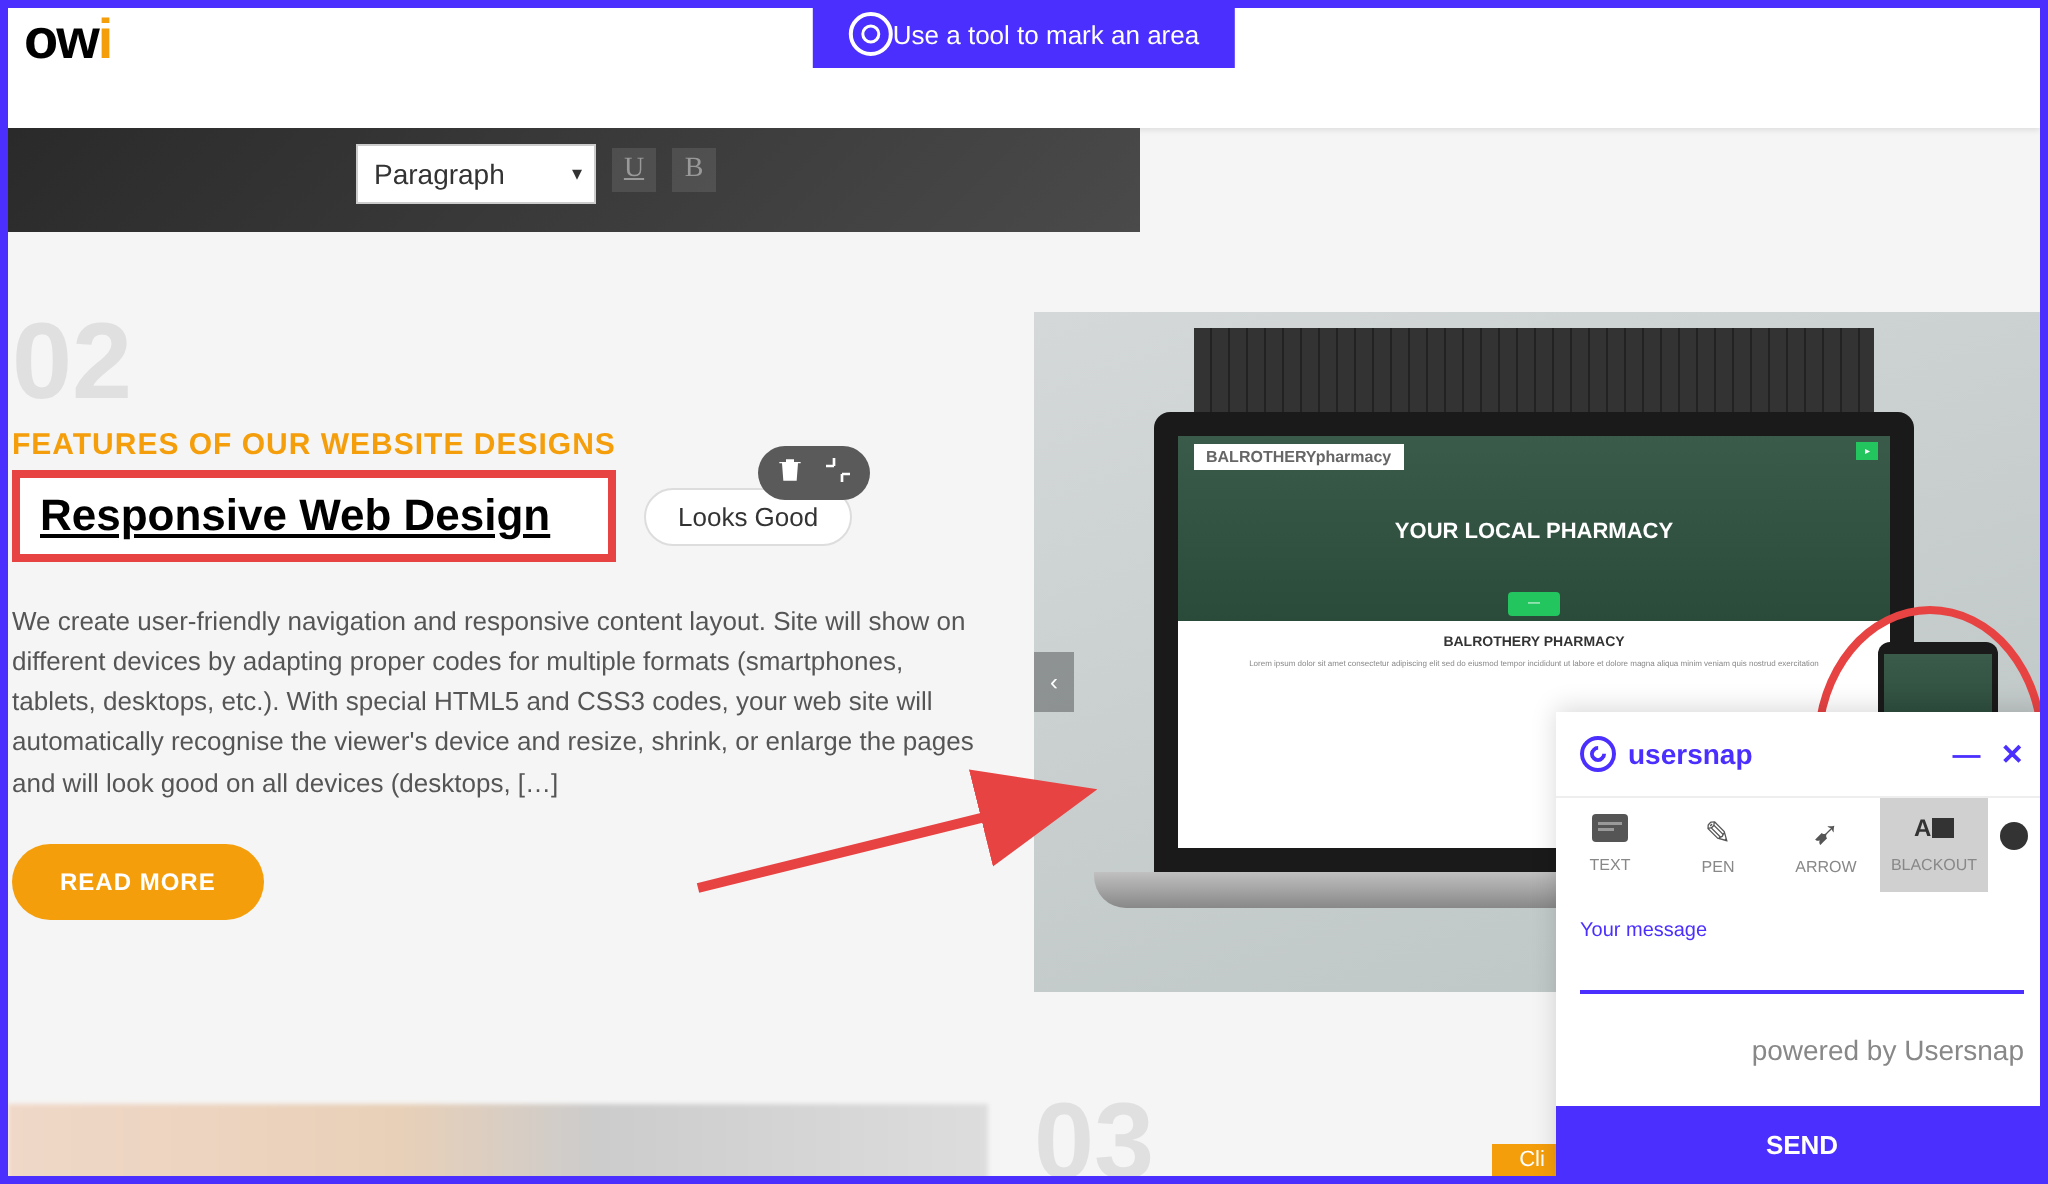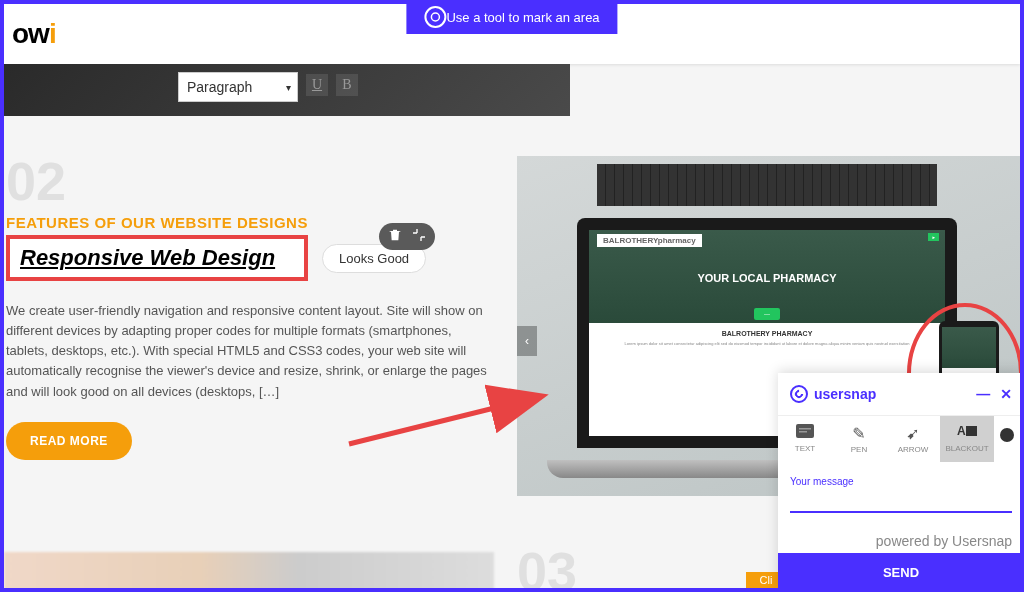--- a/index.html
+++ b/index.html
@@ -4,21 +4,21 @@
 <style>
 * { margin: 0; padding: 0; box-sizing: border-box; }
 body { font-family: Arial, sans-serif; width: 1024px; height: 592px; overflow: hidden; position: relative; background: #f5f5f5; border: 4px solid #4a2fff; }
 
 
 .top-banner { position: absolute; top: -4px; left: 50%; transform: translateX(-50%); background: #4a2fff; color: white; padding: 6px 18px; display: flex; align-items: center; font-size: 13px; z-index: 100; }
 .banner-icon { width: 22px; height: 22px; border: 2px solid white; border-radius: 50%; display: flex; align-items: center; justify-content: center; }
 .banner-icon svg { width: 12px; height: 12px; }
 
 
-.header { position: absolute; top: 0; left: 0; right: 0; background: white; height: 60px; display: flex; align-items: center; justify-content: space-between; padding: 0 18px 0 8px; box-shadow: 0 1px 3px rgba(0,0,0,0.1); }
+.header { position: absolute; top: 0; left: 0; right: 0; background: white; height: 60px; display: flex; align-items: flex-start; justify-content: space-between; padding: 0 18px 0 8px; box-shadow: 0 1px 3px rgba(0,0,0,0.1); }
 .logo { font-size: 28px; font-weight: 900; letter-spacing: -1px; }
 .logo .dot { color: #f59e0b; }
 .nav { display: flex; align-items: center; gap: 22px; }
 .nav-item { font-size: 12px; font-weight: 700; letter-spacing: 0.5px; color: #333; cursor: pointer; }
 .nav-item.active { color: #f59e0b; }
 .chevron { font-size: 9px; margin-left: 3px; }
 .quote-btn { border: 2px solid #333; padding: 9px 14px; font-size: 12px; font-weight: 700; cursor: pointer; letter-spacing: 0.5px; }
 
 
 .content { position: absolute; top: 60px; left: 0; right: 0; bottom: 0; }
@@ -29,35 +29,35 @@
 .para-arrow { position: absolute; right: 6px; font-size: 10px; }
 .toolbar-icons { position: absolute; top: 10px; left: 302px; display: flex; gap: 8px; }
 .tb-icon { width: 22px; height: 22px; background: rgba(255,255,255,0.1); display: flex; align-items: center; justify-content: center; color: #999; font-size: 14px; font-family: serif; }
 
 
 .section-02 { position: absolute; top: 90px; left: 0; width: 490px; padding: 0 2px; }
 .big-num { font-size: 54px; font-weight: 900; color: #e0e0e0; line-height: 1; }
 .features-label { color: #f59e0b; font-size: 15px; font-weight: 800; letter-spacing: 0.5px; margin-top: 6px; }
 .title-row { display: flex; align-items: center; gap: 14px; margin-top: 4px; position: relative; }
 .title-box { border: 4px solid #e84343; background: white; padding: 6px 10px; width: 302px; }
-.title-text { font-size: 22px; font-weight: 900; text-decoration: underline; font-style: italic; }
+.title-text { font-size: 22px; font-weight: 900; text-decoration: underline; }
 .comment-bubble { background: white; border: 1px solid #ddd; border-radius: 18px; padding: 6px 16px; font-size: 13px; color: #333; position: relative; }
 .comment-actions { position: absolute; top: -22px; right: -10px; background: #5a5a5a; border-radius: 16px; padding: 4px 8px; display: flex; gap: 8px; }
 .action-icon { color: white; font-size: 13px; cursor: pointer; }
 .body-text { font-size: 13px; color: #555; line-height: 1.55; margin-top: 20px; }
 .read-more { background: #f59e0b; color: white; border: none; border-radius: 24px; padding: 12px 24px; font-size: 12px; font-weight: 800; letter-spacing: 0.5px; margin-top: 20px; cursor: pointer; }
 
 
 .arrow-line { position: absolute; top: 325px; left: 335px; width: 210px; height: 60px; z-index: 50; }
 .arrow-line svg { width: 100%; height: 100%; overflow: visible; }
 
 
 .right-img { position: absolute; top: 92px; left: 513px; width: 524px; height: 340px; background: linear-gradient(160deg, #d4d8d8 0%, #bcc4c4 100%); overflow: hidden; }
 .laptop { position: absolute; top: 50px; left: 30px; width: 440px; height: 280px; }
-.laptop-screen { width: 380px; height: 230px; background: #1a1a1a; border-radius: 8px 8px 0 0; padding: 12px; margin: 12px auto; position: relative; }
+.laptop-screen { width: 380px; height: 230px; background: #1a1a1a; border-radius: 8px 8px 0 0; padding: 12px; margin: 0 auto; position: relative; }
 .laptop-inner { width: 100%; height: 100%; background: linear-gradient(180deg, #3a5a4a 0%, #2a4a3a 45%, white 45%); position: relative; overflow: hidden; }
 .pharm-label { position: absolute; top: 4px; left: 8px; font-size: 8px; background: white; padding: 2px 6px; color: #666; font-weight: bold; }
 .hero-text { position: absolute; top: 42px; left: 50%; transform: translateX(-50%); color: white; font-size: 11px; font-weight: bold; text-align: center; }
 .hero-btn { position: absolute; top: 78px; left: 50%; transform: translateX(-50%); background: #22c55e; color: white; font-size: 6px; padding: 3px 10px; border-radius: 2px; }
 .contact-badge { position: absolute; top: 3px; right: 6px; background: #22c55e; color: white; font-size: 5px; padding: 1px 4px; }
 .pharm-body { position: absolute; top: 100px; left: 0; right: 0; text-align: center; }
 .pharm-body-title { font-size: 7px; font-weight: bold; color: #333; }
 .pharm-body-text { font-size: 4px; color: #888; margin-top: 4px; padding: 0 30px; line-height: 1.3; }
 .laptop-base { width: 440px; height: 18px; background: linear-gradient(180deg, #c0c0c0 0%, #888 100%); border-radius: 0 0 16px 16px; position: relative; }
 .laptop-keys { position: absolute; top: -42px; left: 50px; width: 340px; height: 42px; background: repeating-linear-gradient(90deg, #333 0, #333 8px, #222 8px, #222 9px), repeating-linear-gradient(0deg, #333 0, #333 8px, #222 8px, #222 9px); }
@@ -78,21 +78,21 @@
 .us-logo { width: 18px; height: 18px; border: 2px solid #4a2fff; border-radius: 50%; display: flex; align-items: center; justify-content: center; }
 .us-logo-inner { width: 8px; height: 8px; border: 2px solid #4a2fff; border-radius: 50%; border-top-color: transparent; transform: rotate(45deg); }
 .us-name { color: #4a2fff; font-size: 14px; font-weight: bold; }
 .us-controls { display: flex; gap: 10px; }
 .us-ctrl { color: #4a2fff; font-size: 14px; cursor: pointer; font-weight: bold; }
 .us-tools { display: flex; border-top: 1px solid #eee; }
 .us-tool { flex: 1; padding: 8px 0; text-align: center; cursor: pointer; font-size: 8px; color: #888; }
 .us-tool.active { background: #d0d0d0; }
 .us-tool-icon { font-size: 16px; display: block; margin-bottom: 2px; color: #555; }
 .us-color { width: 14px; height: 14px; background: #333; border-radius: 50%; margin: 12px 10px 0 6px; cursor: pointer; }
-.us-body { padding: 14px 12px 4px; }
+.us-body { padding: 14px 12px 20px; }
 .us-label { font-size: 10px; color: #4a2fff; }
 .us-input { width: 100%; border: none; border-bottom: 2px solid #4a2fff; padding: 4px 0; font-size: 12px; margin-top: 2px; outline: none; }
 .us-powered { text-align: right; font-size: 14px; color: #888; margin-top: 20px; }
 .us-send { background: #4a2fff; color: white; text-align: center; padding: 12px; font-size: 13px; font-weight: bold; cursor: pointer; }
 
 
 .section-03-num { position: absolute; bottom: -14px; left: 513px; font-size: 54px; font-weight: 900; color: #e0e0e0; }
 .bottom-img { position: absolute; bottom: -4px; left: 0; width: 490px; height: 40px; background: linear-gradient(90deg, #f0d8c8 0%, #e8d0b8 40%, #ccc 60%, #ddd 100%); filter: blur(1px); }
 .bottom-orange { position: absolute; bottom: -4px; left: 742px; width: 40px; height: 20px; background: #f59e0b; color: white; font-size: 11px; text-align: center; padding-top: 2px; }
 

